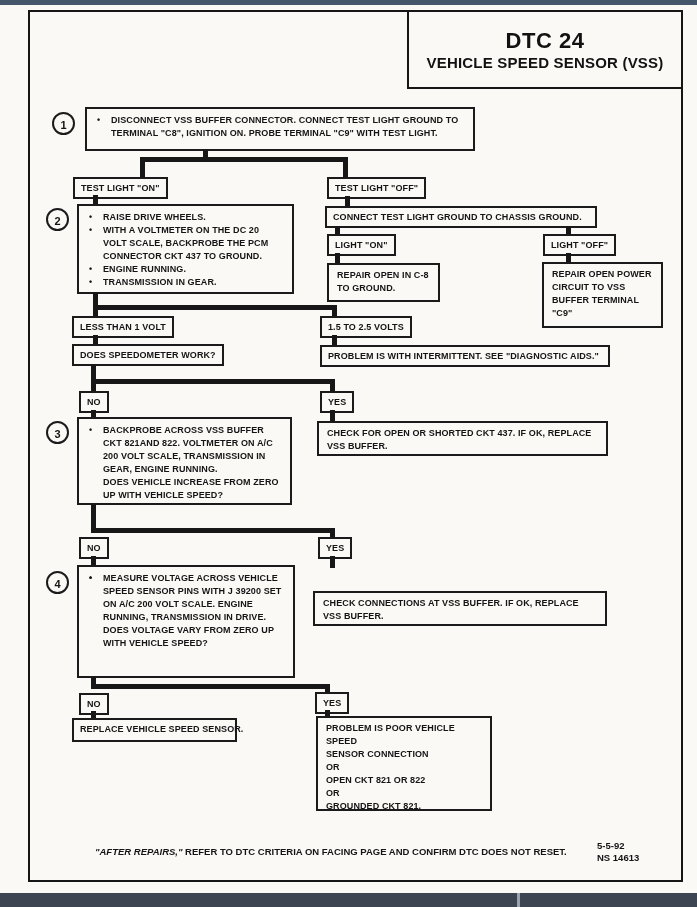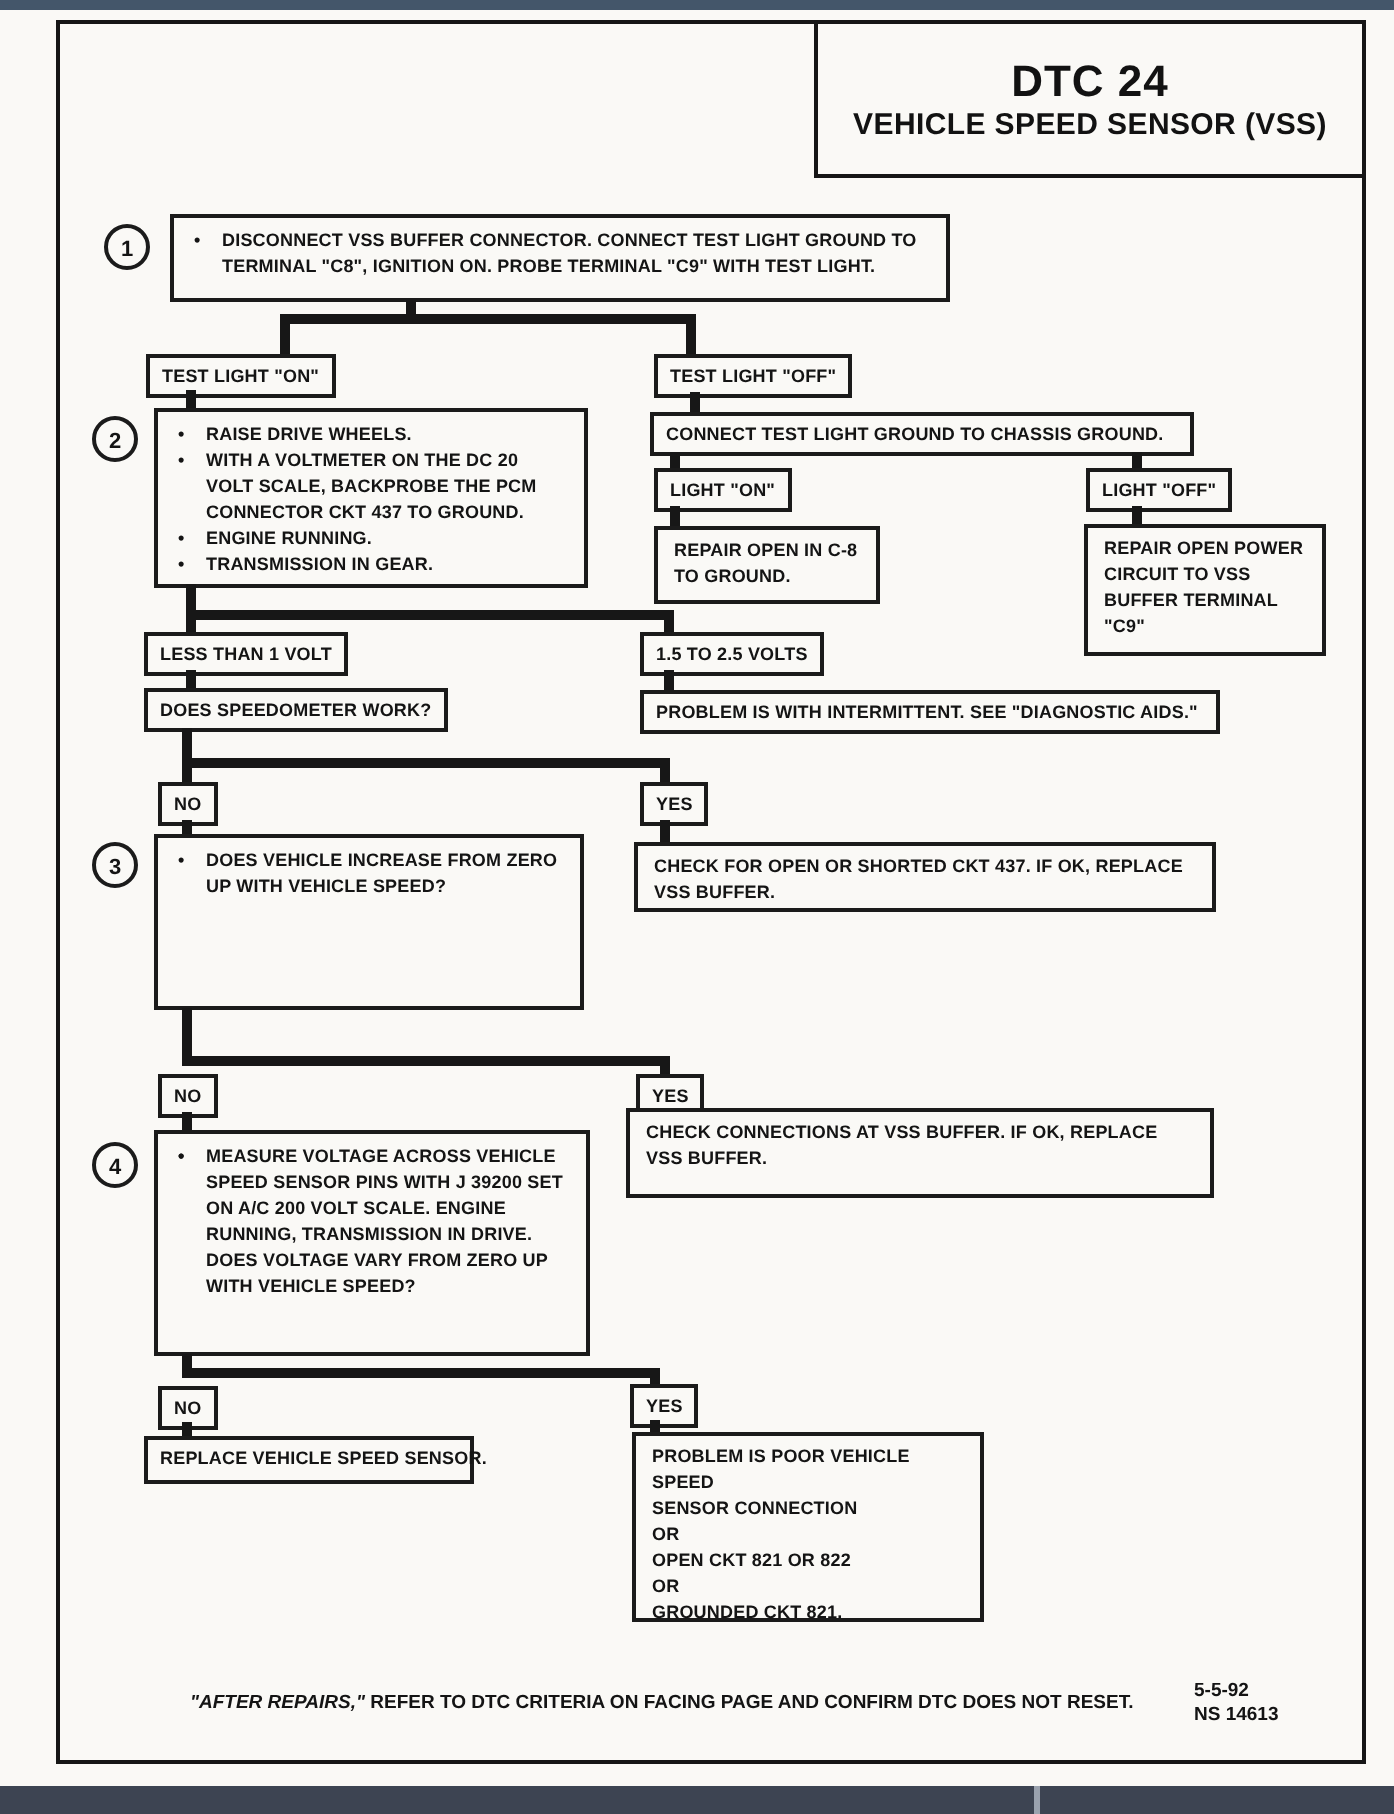--- a/index.html
+++ b/index.html
@@ -101,41 +101,41 @@
 <div class="conn" style="left:330px;top:379px;width:5px;height:13px"></div>
 <div class="conn" style="left:91px;top:379px;width:5px;height:13px"></div>
 <div class="box sbox" style="left:79px;top:391px">NO</div>
 <div class="box sbox" style="left:320px;top:391px">YES</div>
 
 <div class="conn" style="left:91px;top:410px;width:5px;height:8px"></div>
 <div class="conn" style="left:330px;top:410px;width:5px;height:11px"></div>
 <div class="circle" style="left:46px;top:421px">3</div>
 <div class="box steps" style="left:77px;top:417px;width:215px;height:88px">
   <div class="bullet-item"><span class="dot">•</span>
-    </div>
+    <span>BACKPROBE ACROSS VSS BUFFER CKT 821AND 822. VOLTMETER ON A/C 200 VOLT SCALE, TRANSMISSION IN GEAR, ENGINE RUNNING.</span></div>
   <div class="qline">DOES VEHICLE INCREASE FROM ZERO UP WITH VEHICLE SPEED?</div>
 </div>
 <div class="box pbox" style="left:317px;top:421px;width:291px;height:35px">CHECK FOR OPEN OR SHORTED CKT 437. IF OK, REPLACE VSS BUFFER.</div>
 
 <div class="conn" style="left:91px;top:504px;width:5px;height:29px"></div>
 <div class="conn" style="left:91px;top:528px;width:244px;height:5px"></div>
 <div class="conn" style="left:330px;top:528px;width:5px;height:10px"></div>
 <div class="box sbox" style="left:79px;top:537px">NO</div>
 <div class="box sbox" style="left:318px;top:537px">YES</div>
 
 <div class="conn" style="left:91px;top:556px;width:5px;height:10px"></div>
 <div class="conn" style="left:330px;top:556px;width:5px;height:12px"></div>
 <div class="circle" style="left:46px;top:571px">4</div>
 <div class="box steps" style="left:77px;top:565px;width:218px;height:113px">
   <div class="bullet-item"><span class="dot">•</span>
     </div>
   <div class="bullet-item"><span class="dot">•</span>
     <span>MEASURE VOLTAGE ACROSS VEHICLE SPEED SENSOR PINS WITH J 39200 SET ON A/C 200 VOLT SCALE. ENGINE RUNNING, TRANSMISSION IN DRIVE. DOES VOLTAGE VARY FROM ZERO UP WITH VEHICLE SPEED?</span></div>
 </div>
-<div class="box pbox" style="left:313px;top:554px;width:294px;height:45px">CHECK CONNECTIONS AT VSS BUFFER. IF OK, REPLACE VSS BUFFER.</div>
+<div class="box pbox" style="left:313px;top:591px;width:294px;height:35px">CHECK CONNECTIONS AT VSS BUFFER. IF OK, REPLACE VSS BUFFER.</div>
 
 <div class="conn" style="left:91px;top:677px;width:5px;height:12px"></div>
 <div class="conn" style="left:91px;top:684px;width:239px;height:5px"></div>
 <div class="conn" style="left:325px;top:684px;width:5px;height:9px"></div>
 <div class="box sbox" style="left:79px;top:693px">NO</div>
 <div class="box sbox" style="left:315px;top:692px">YES</div>
 
 <div class="conn" style="left:91px;top:711px;width:5px;height:7px"></div>
 <div class="conn" style="left:325px;top:710px;width:5px;height:7px"></div>
 <div class="box sbox" style="left:72px;top:718px;width:165px;height:24px">REPLACE VEHICLE SPEED SENSOR.</div>

